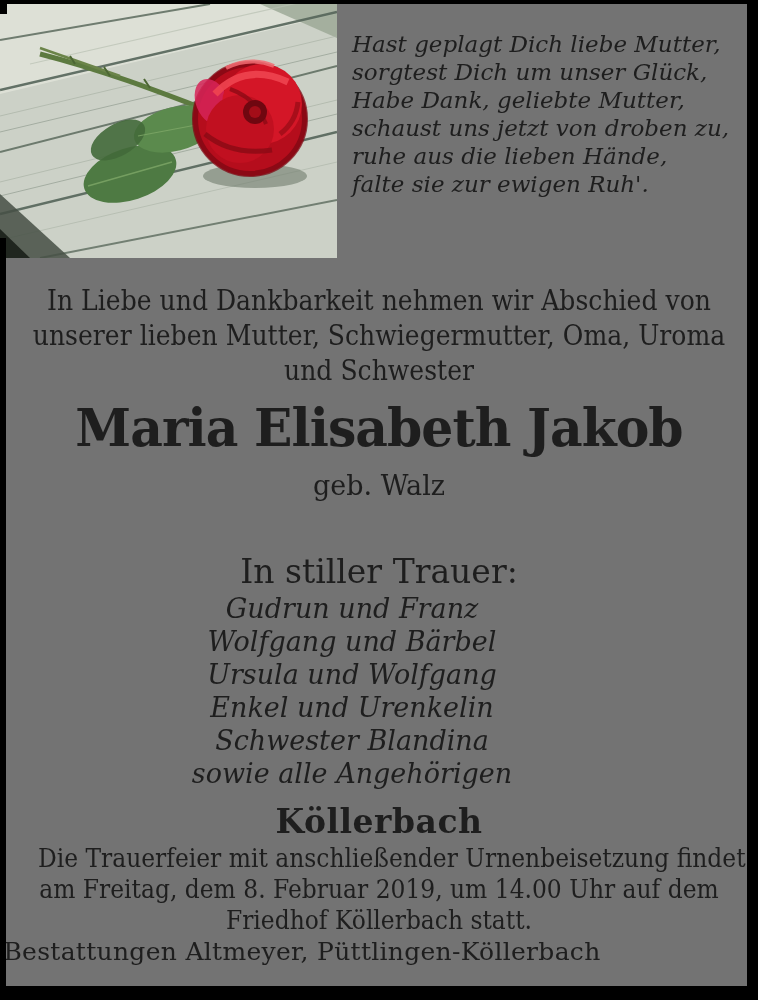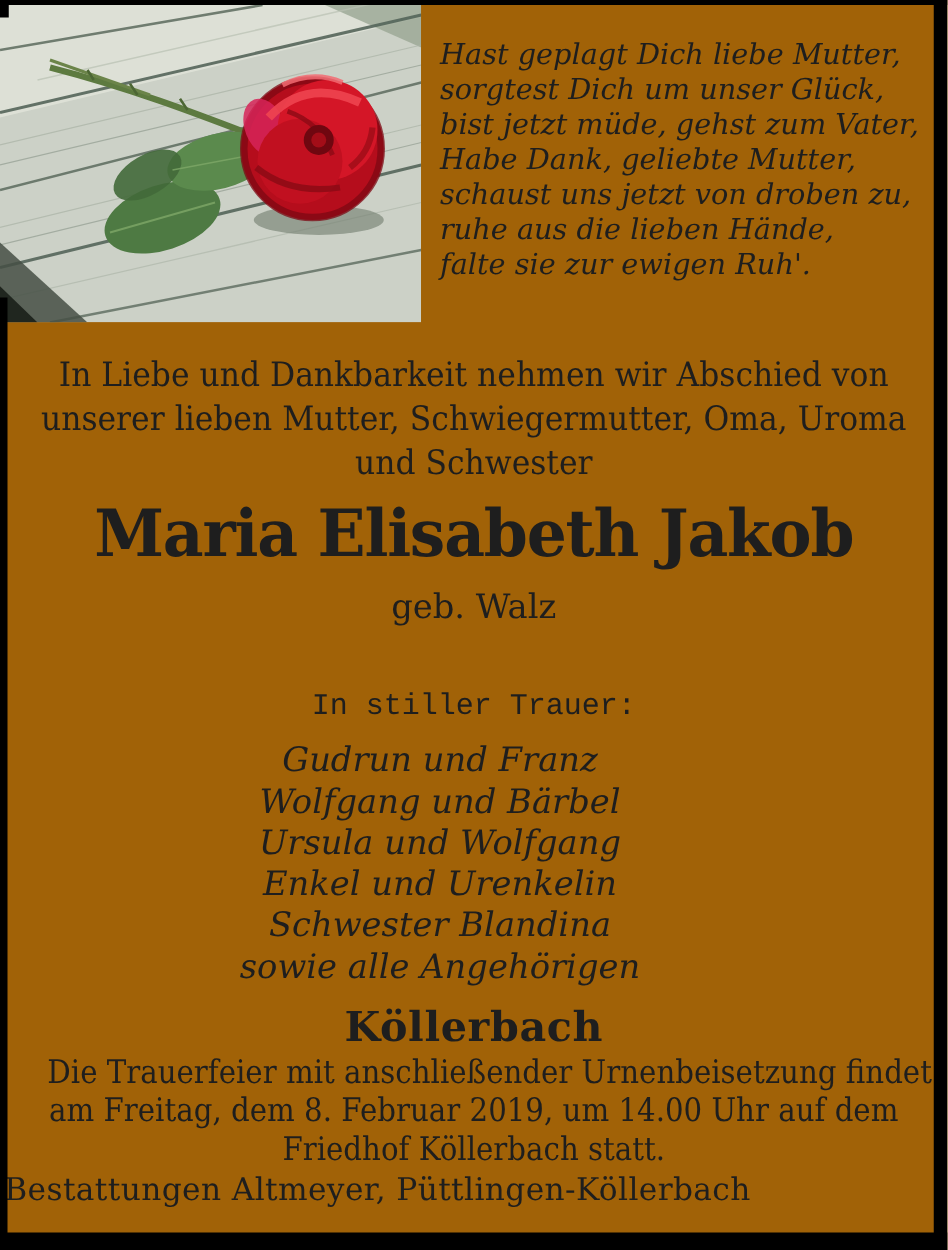--- a/index.html
+++ b/index.html
@@ -11,21 +11,21 @@
     width: 758px;
     height: 1000px;
     overflow: hidden;
     position: relative;
     font-family: "DejaVu Serif", serif;
     color: #1e1e1e;
   }
   .page {
     position: absolute;
     inset: 0;
-    background: #a16207;
+    background: #737373;
   }
   
   .bar { position: absolute; background: #000000; z-index: 5; }
   .bar-top    { left: 0; top: 0; width: 758px; height: 4px; }
   .bar-right  { right: 0; top: 0; width: 11px; height: 1000px; }
   .bar-bottom { left: 0; bottom: 0; width: 758px; height: 14px; }
   .bar-left   { left: 0; top: 238px; width: 6px; height: 762px; }
   .bar-corner-tl { left: 0; top: 0; width: 7px; height: 14px; }
 
   .photo {
@@ -91,23 +91,22 @@
     display: flex;
     justify-content: center;
     gap: 80px;
     text-align: center;
   }
 
   .trauer {
     position: absolute;
     left: 0; top: 552px;
     width: 758px;
-    font-size: 24px;
-    text-align: center;
-    font-family: Liberation Mono, monospace;
+    font-size: 33px;
+    text-align: center;
   }
 
   .mourners {
     position: absolute;
     left: 0; top: 592px;
     width: 704px;
     font-style: italic;
     font-size: 27px;
     line-height: 33px;
     text-align: center;
@@ -204,21 +203,20 @@
         <circle cx="255" cy="108" r="12" fill="#6f0710"></circle>
         <circle cx="255" cy="108" r="6" fill="#a30d18"></circle>
         <path d="M 226 64 Q 250 52 274 62" stroke="#f26b72" stroke-width="4" fill="none" opacity="0.85"></path>
       </g>
     </svg>
   </div>
 
   <div class="poem">
     <div>Hast geplagt Dich liebe Mutter,</div>
     <div>sorgtest Dich um unser Glück,</div>
-    <div>bist jetzt müde, gehst zum Vater,</div>
     <div>Habe Dank, geliebte Mutter,</div>
     <div>schaust uns jetzt von droben zu,</div>
     <div>ruhe aus die lieben Hände,</div>
     <div>falte sie zur ewigen Ruh'.</div>
   </div>
 
   <div class="intro">
     <div>In Liebe und Dankbarkeit nehmen wir Abschied von</div>
     <div>unserer lieben Mutter, Schwiegermutter, Oma, Uroma</div>
     <div>und Schwester</div>

